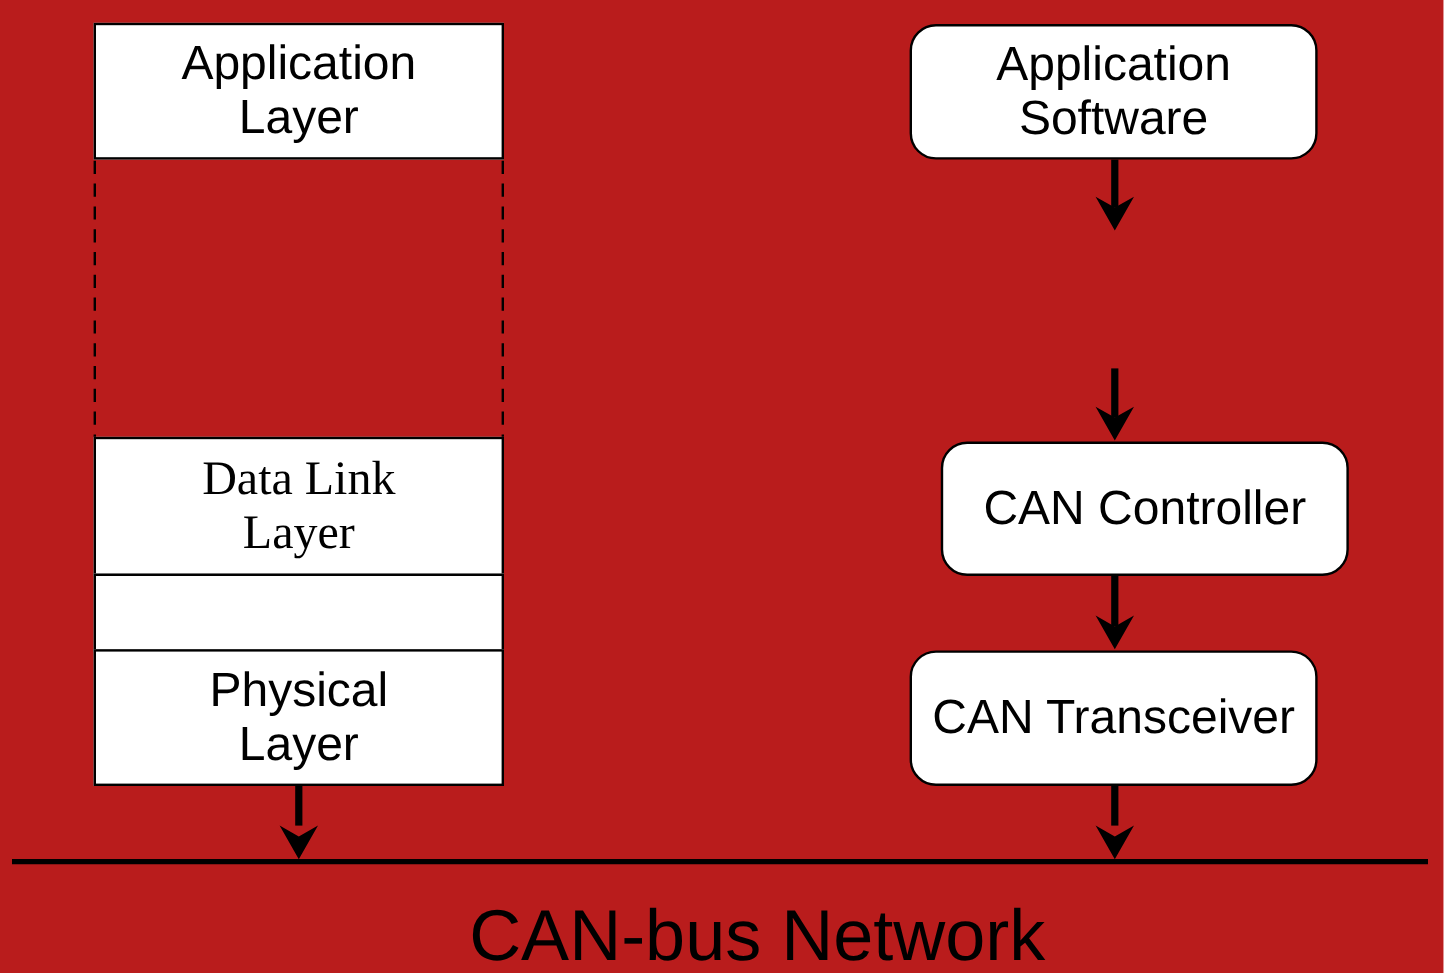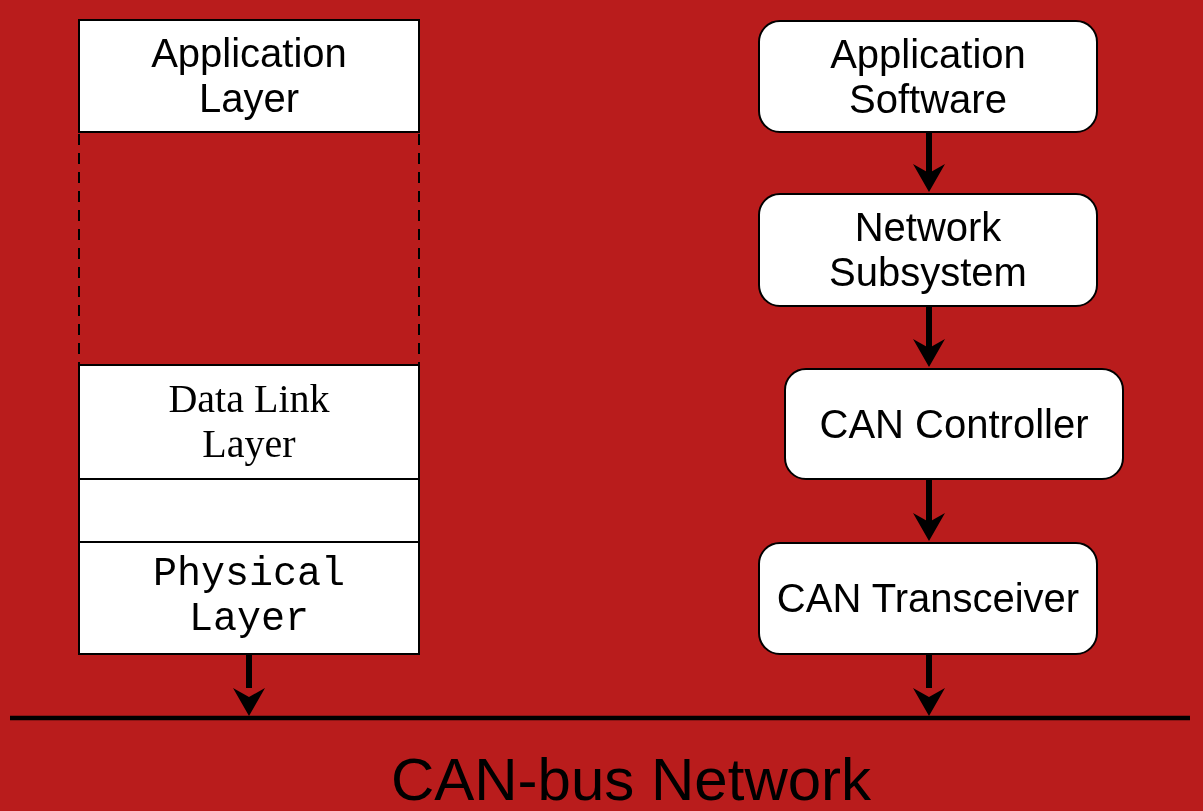--- a/index.html
+++ b/index.html
@@ -77,34 +77,30 @@
 
   <div class="box layer-box" style="left:78px; top:364px; width:342px; height:116px;font-family:Liberation Serif, serif;">
     <div class="label">Data Link
 Layer</div>
   </div>
 
   <div class="box layer-box" style="left:78px; top:478px; width:342px; height:65px;">
     <div class="label"></div>
   </div>
 
-  <div class="box layer-box" style="left:78px; top:541px; width:342px; height:114px;font-family:Liberation Mono, monospace;">
+  <div class="box layer-box" style="left:78px; top:541px; width:342px; height:114px;">
     <div class="label">Physical
 Layer</div>
   </div>
 
   <div class="box node-box" style="left:758px; top:20px; width:340px; height:113px;">
     <div class="label">Application
 Software</div>
   </div>
 
-  <div class="box node-box" style="left:758px; top:193px; width:340px; height:114px;">
-    <div class="label">Network
-Subsystem</div>
-  </div>
 
   <div class="box node-box" style="left:758px; top:368px; width:340px; height:112px;margin-left:26px;">
     <div class="label">CAN Controller</div>
   </div>
 
   <div class="box node-box" style="left:758px; top:542px; width:340px; height:113px;">
     <div class="label">CAN Transceiver</div>
   </div>
 
   <svg id="overlay" viewBox="0 0 1203 811" xmlns="http://www.w3.org/2000/svg">

